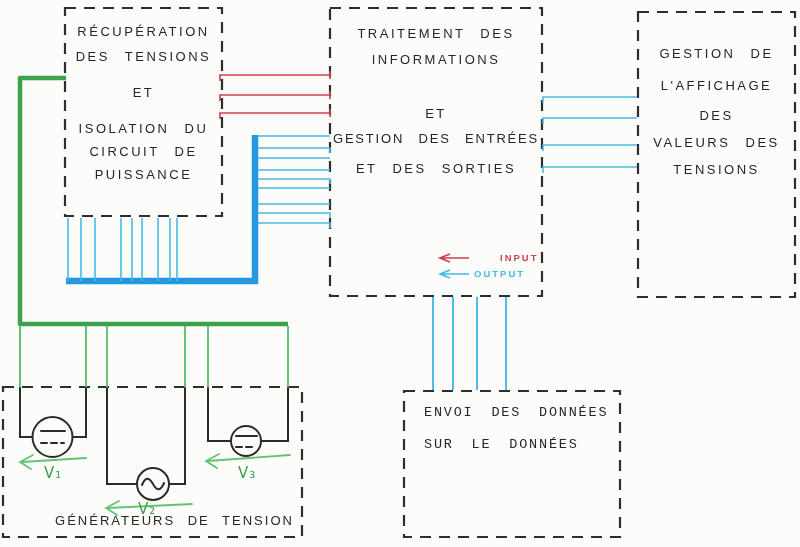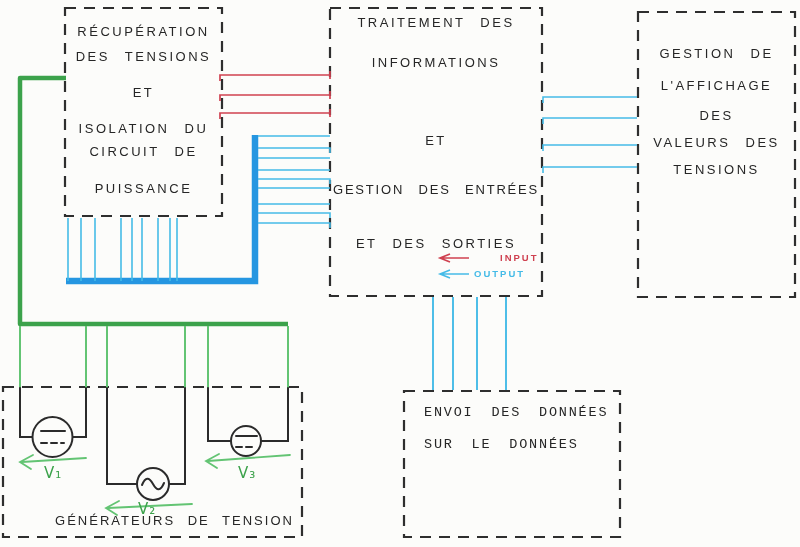--- a/index.html
+++ b/index.html
@@ -153,26 +153,26 @@
       <path class="st-out" d="M469 274 H441 M450 270 L440 274 L450 278"></path>
     </g>
   </svg>
 
   <div class="hand box-label" style="left:65px;top:8px;width:157px;padding-top:16px;">
     <div>RÉCUPÉRATION</div>
     <div style="margin-top:9px">DES TENSIONS</div>
     <div style="margin-top:20px">ET</div>
     <div style="margin-top:20px">ISOLATION DU</div>
     <div style="margin-top:7px">CIRCUIT DE</div>
-    <div style="margin-top:21px">PUISSANCE</div>
+    <div style="margin-top:7px">PUISSANCE</div>
   </div>
 
-  <div class="hand box-label" style="left:330px;top:1px;width:212px;padding-top:14px;gap:24px;">
+  <div class="hand box-label" style="left:330px;top:12px;width:212px;padding-top:14px;">
     <div>TRAITEMENT DES</div>
-    <div style="">INFORMATIONS</div>
+    <div style="margin-top:10px">INFORMATIONS</div>
     <div style="margin-top:38px">ET</div>
     <div style="margin-top:9px;letter-spacing:1.8px;">GESTION DES ENTRÉES</div>
     <div style="margin-top:14px">ET DES SORTIES</div>
   </div>
 
   <div class="hand box-label" style="left:638px;top:12px;width:157px;padding-top:34px;">
     <div>GESTION DE</div>
     <div style="margin-top:16px">L'AFFICHAGE</div>
     <div style="margin-top:14px">DES</div>
     <div style="margin-top:11px">VALEURS DES</div>

